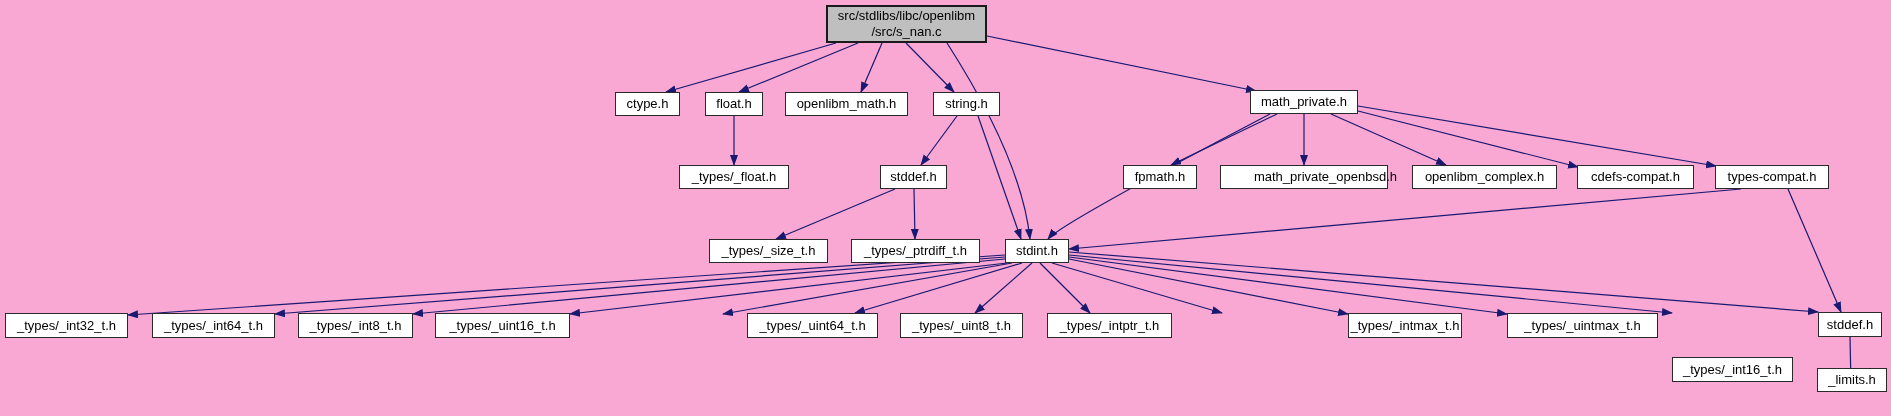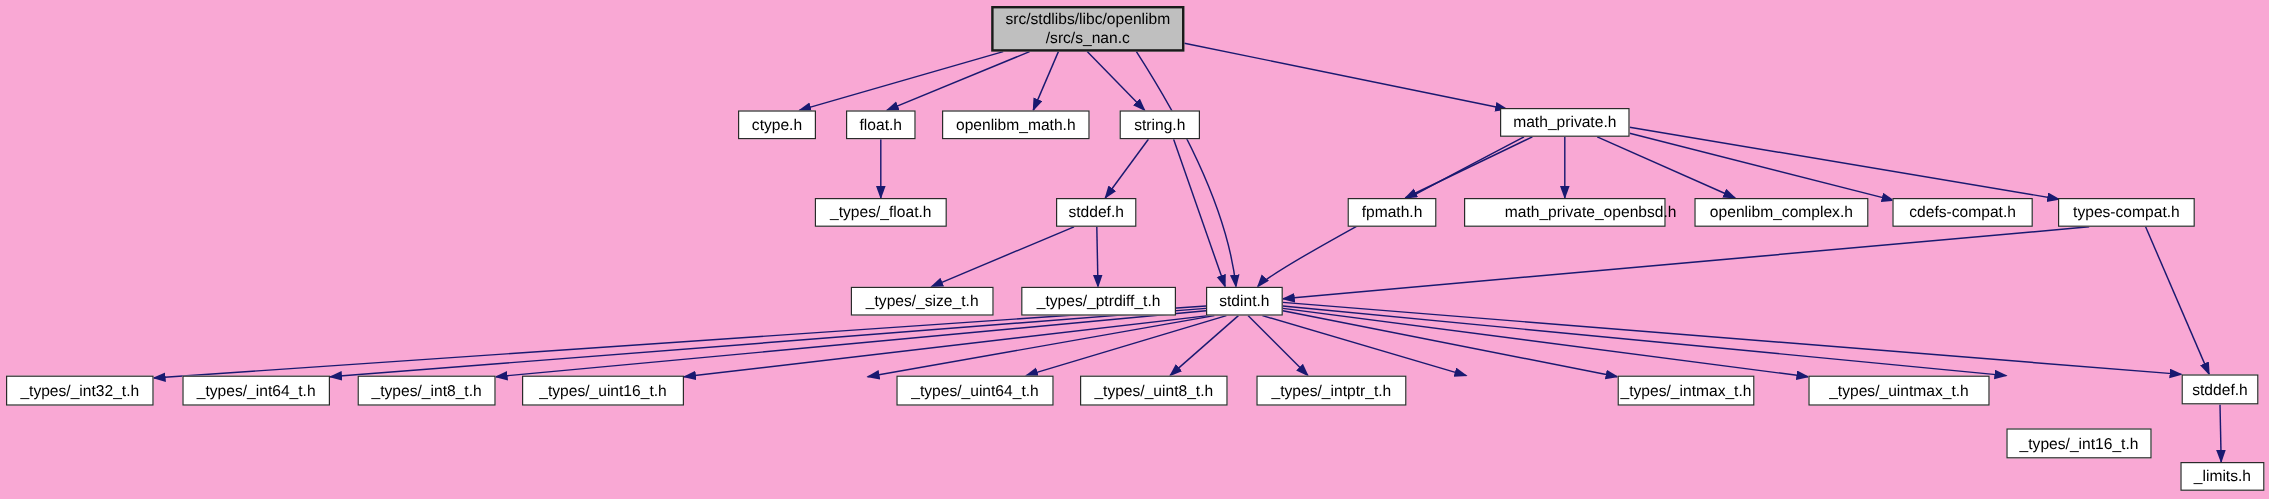--- a/index.html
+++ b/index.html
@@ -112,14 +112,14 @@
     <div class="node" style="left: 152px; top: 313px; width: 123px; height: 25px;">_types/_int64_t.h</div>
     <div class="node" style="left: 298px; top: 313px; width: 115px; height: 25px;">_types/_int8_t.h</div>
     <div class="node" style="left: 435px; top: 313px; width: 135px; height: 25px;">_types/_uint16_t.h</div>
     <div class="node" style="left: 747px; top: 313px; width: 131px; height: 25px;">_types/_uint64_t.h</div>
     <div class="node" style="left: 900px; top: 313px; width: 123px; height: 25px;">_types/_uint8_t.h</div>
     <div class="node" style="left: 1047px; top: 313px; width: 125px; height: 25px;">_types/_intptr_t.h</div>
     <div class="node" style="left: 1348px; top: 313px; width: 114px; height: 25px;">_types/_intmax_t.h</div>
     <div class="node" style="left: 1507px; top: 313px; width: 151px; height: 25px;">_types/_uintmax_t.h</div>
     <div class="node" style="left: 1672px; top: 313px; width: 121px; height: 25px; margin-top: 44px;">_types/_int16_t.h</div>
     <div class="node" style="left: 1818px; top: 312px; width: 64px; height: 25px;">stddef.h</div>
-    <div class="node" style="left: 1817px; top: 385px; width: 70px; height: 24px;">_limits.h</div>
+    <div class="node" style="left: 1817px; top: 368px; width: 70px; height: 24px;">_limits.h</div>
   </div>
 
 </body></html>

